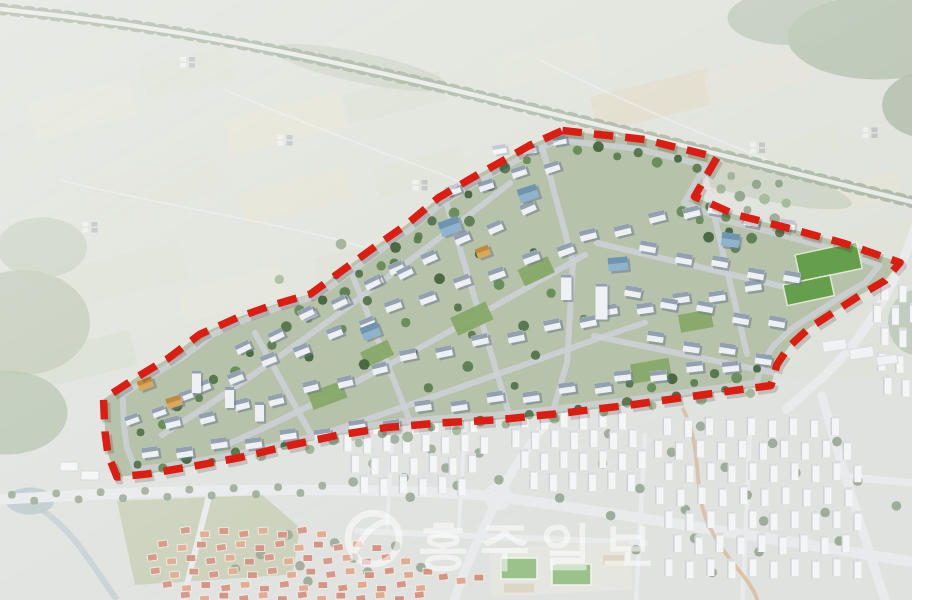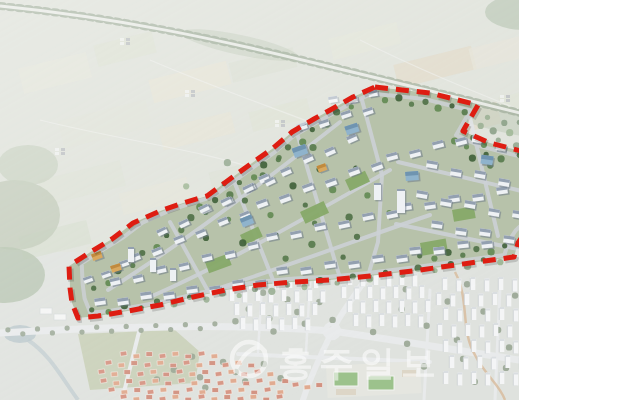--- a/index.html
+++ b/index.html
@@ -1,16 +1,16 @@
 <!DOCTYPE html>
 <html><head>
 <meta charset="utf-8">
 <style>
   html,body{margin:0;padding:0;background:#ffffff;}
-  #stage{position:relative;width:519px;height:400px;overflow:hidden;
+  #stage{position:relative;width:608px;height:400px;overflow:hidden;
          font-family:Liberation Sans, sans-serif;}
   svg{display:block;}
   text.watermark{font-weight:bold;}
 </style>
 </head>
 <body>
 
 <div id="stage">
   <svg id="scene" width="630" height="400" viewBox="0 0 630 400" xmlns="http://www.w3.org/2000/svg">
     <defs>

